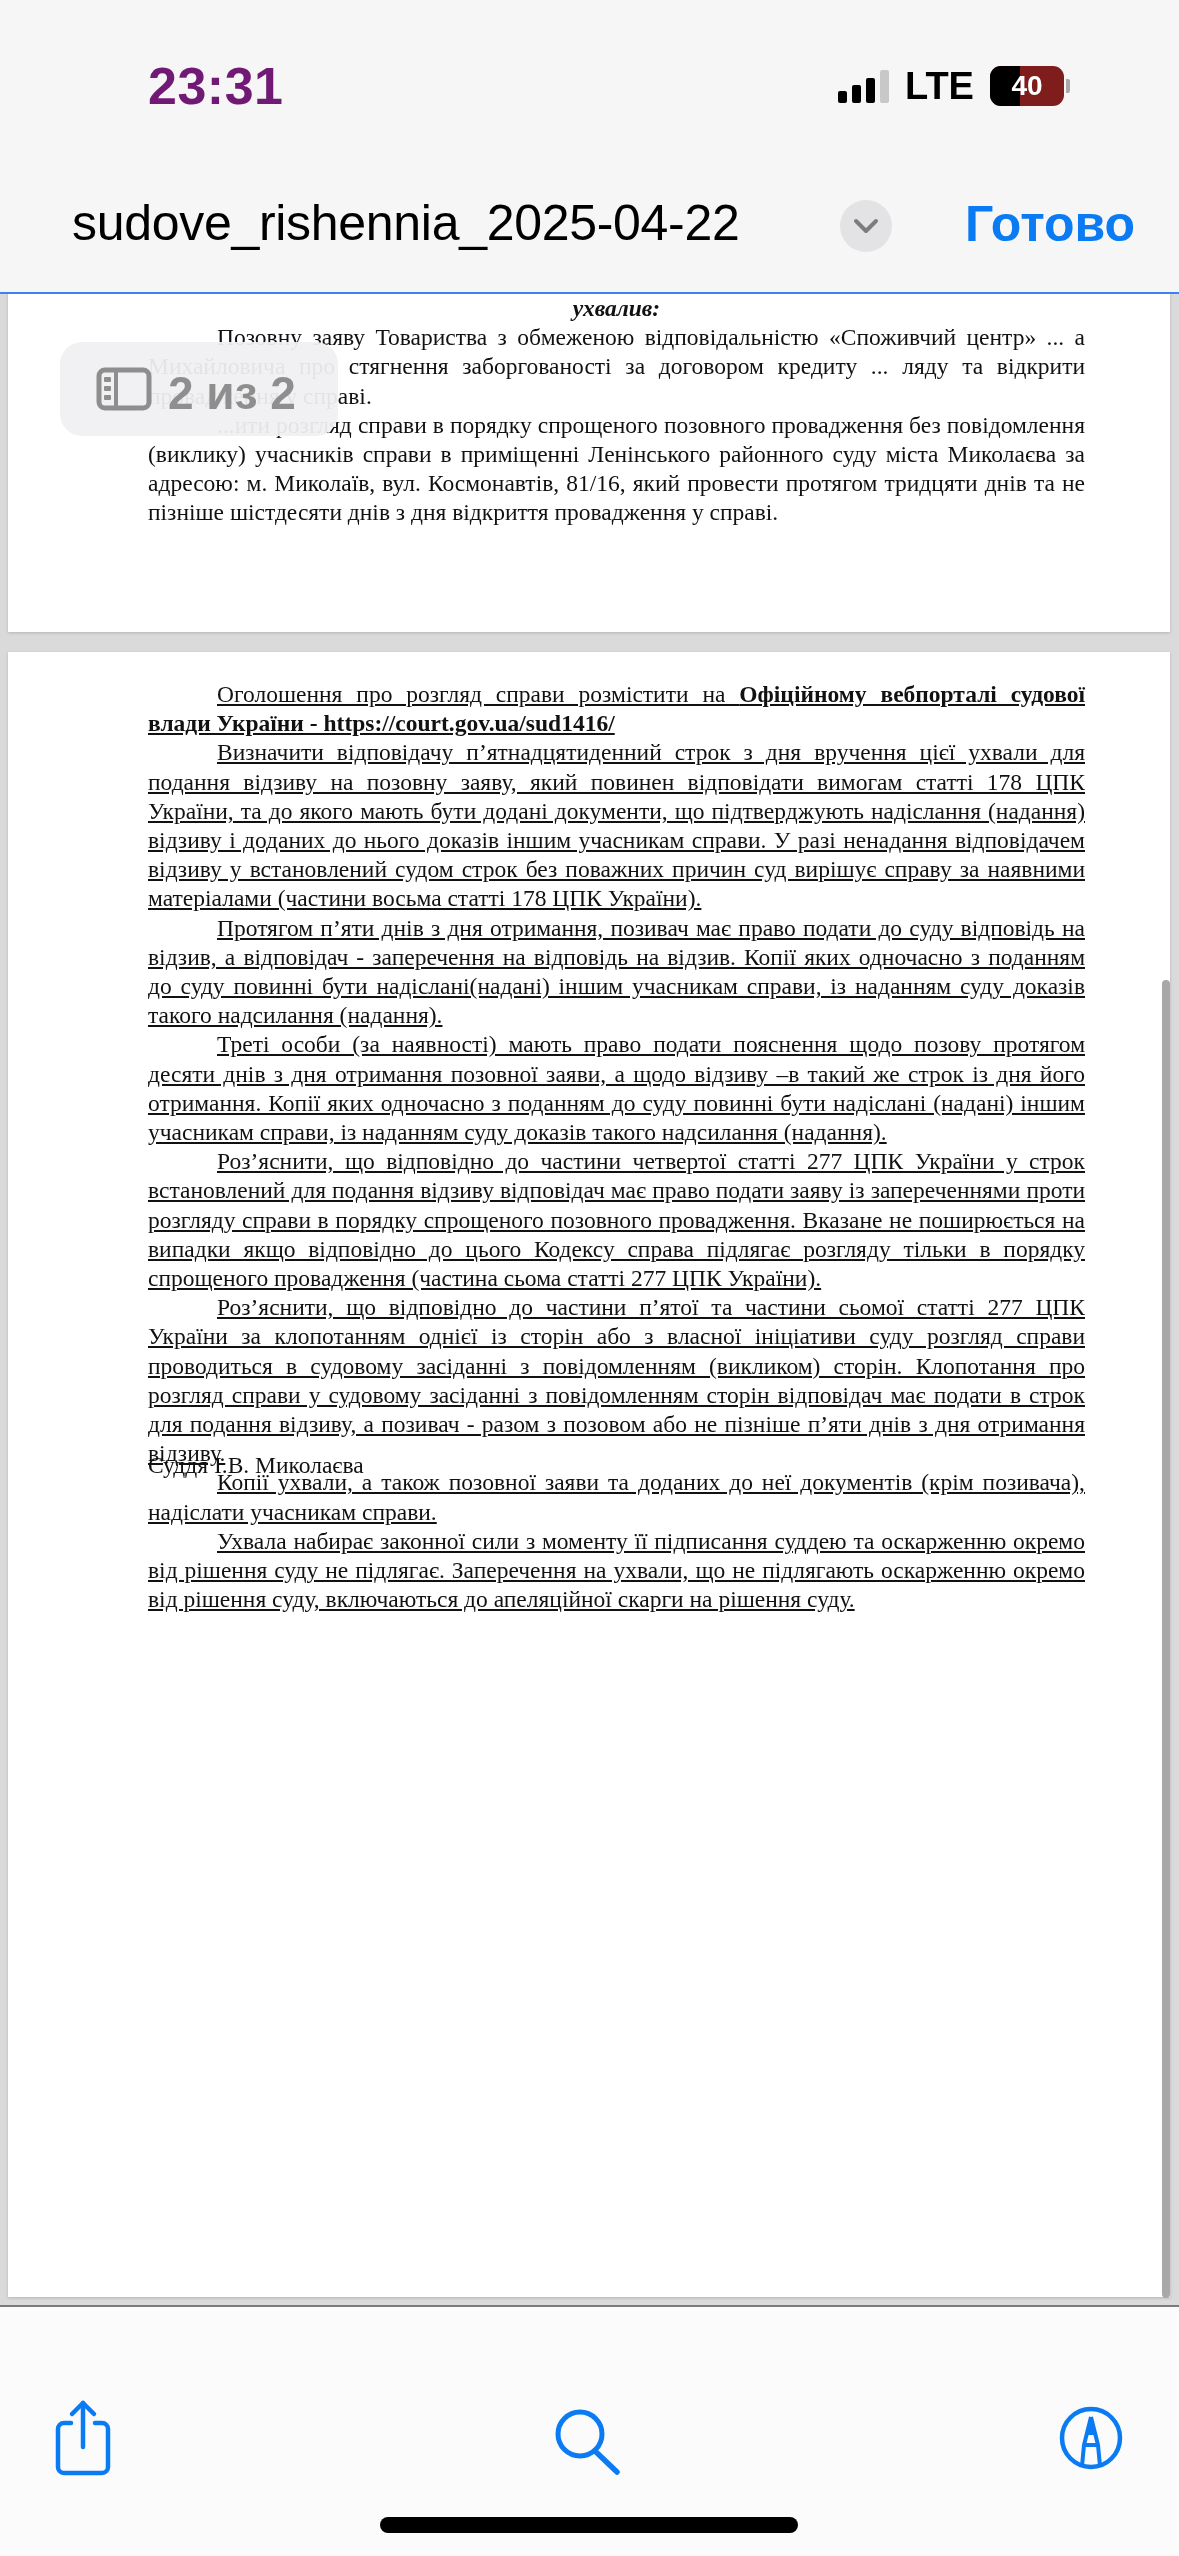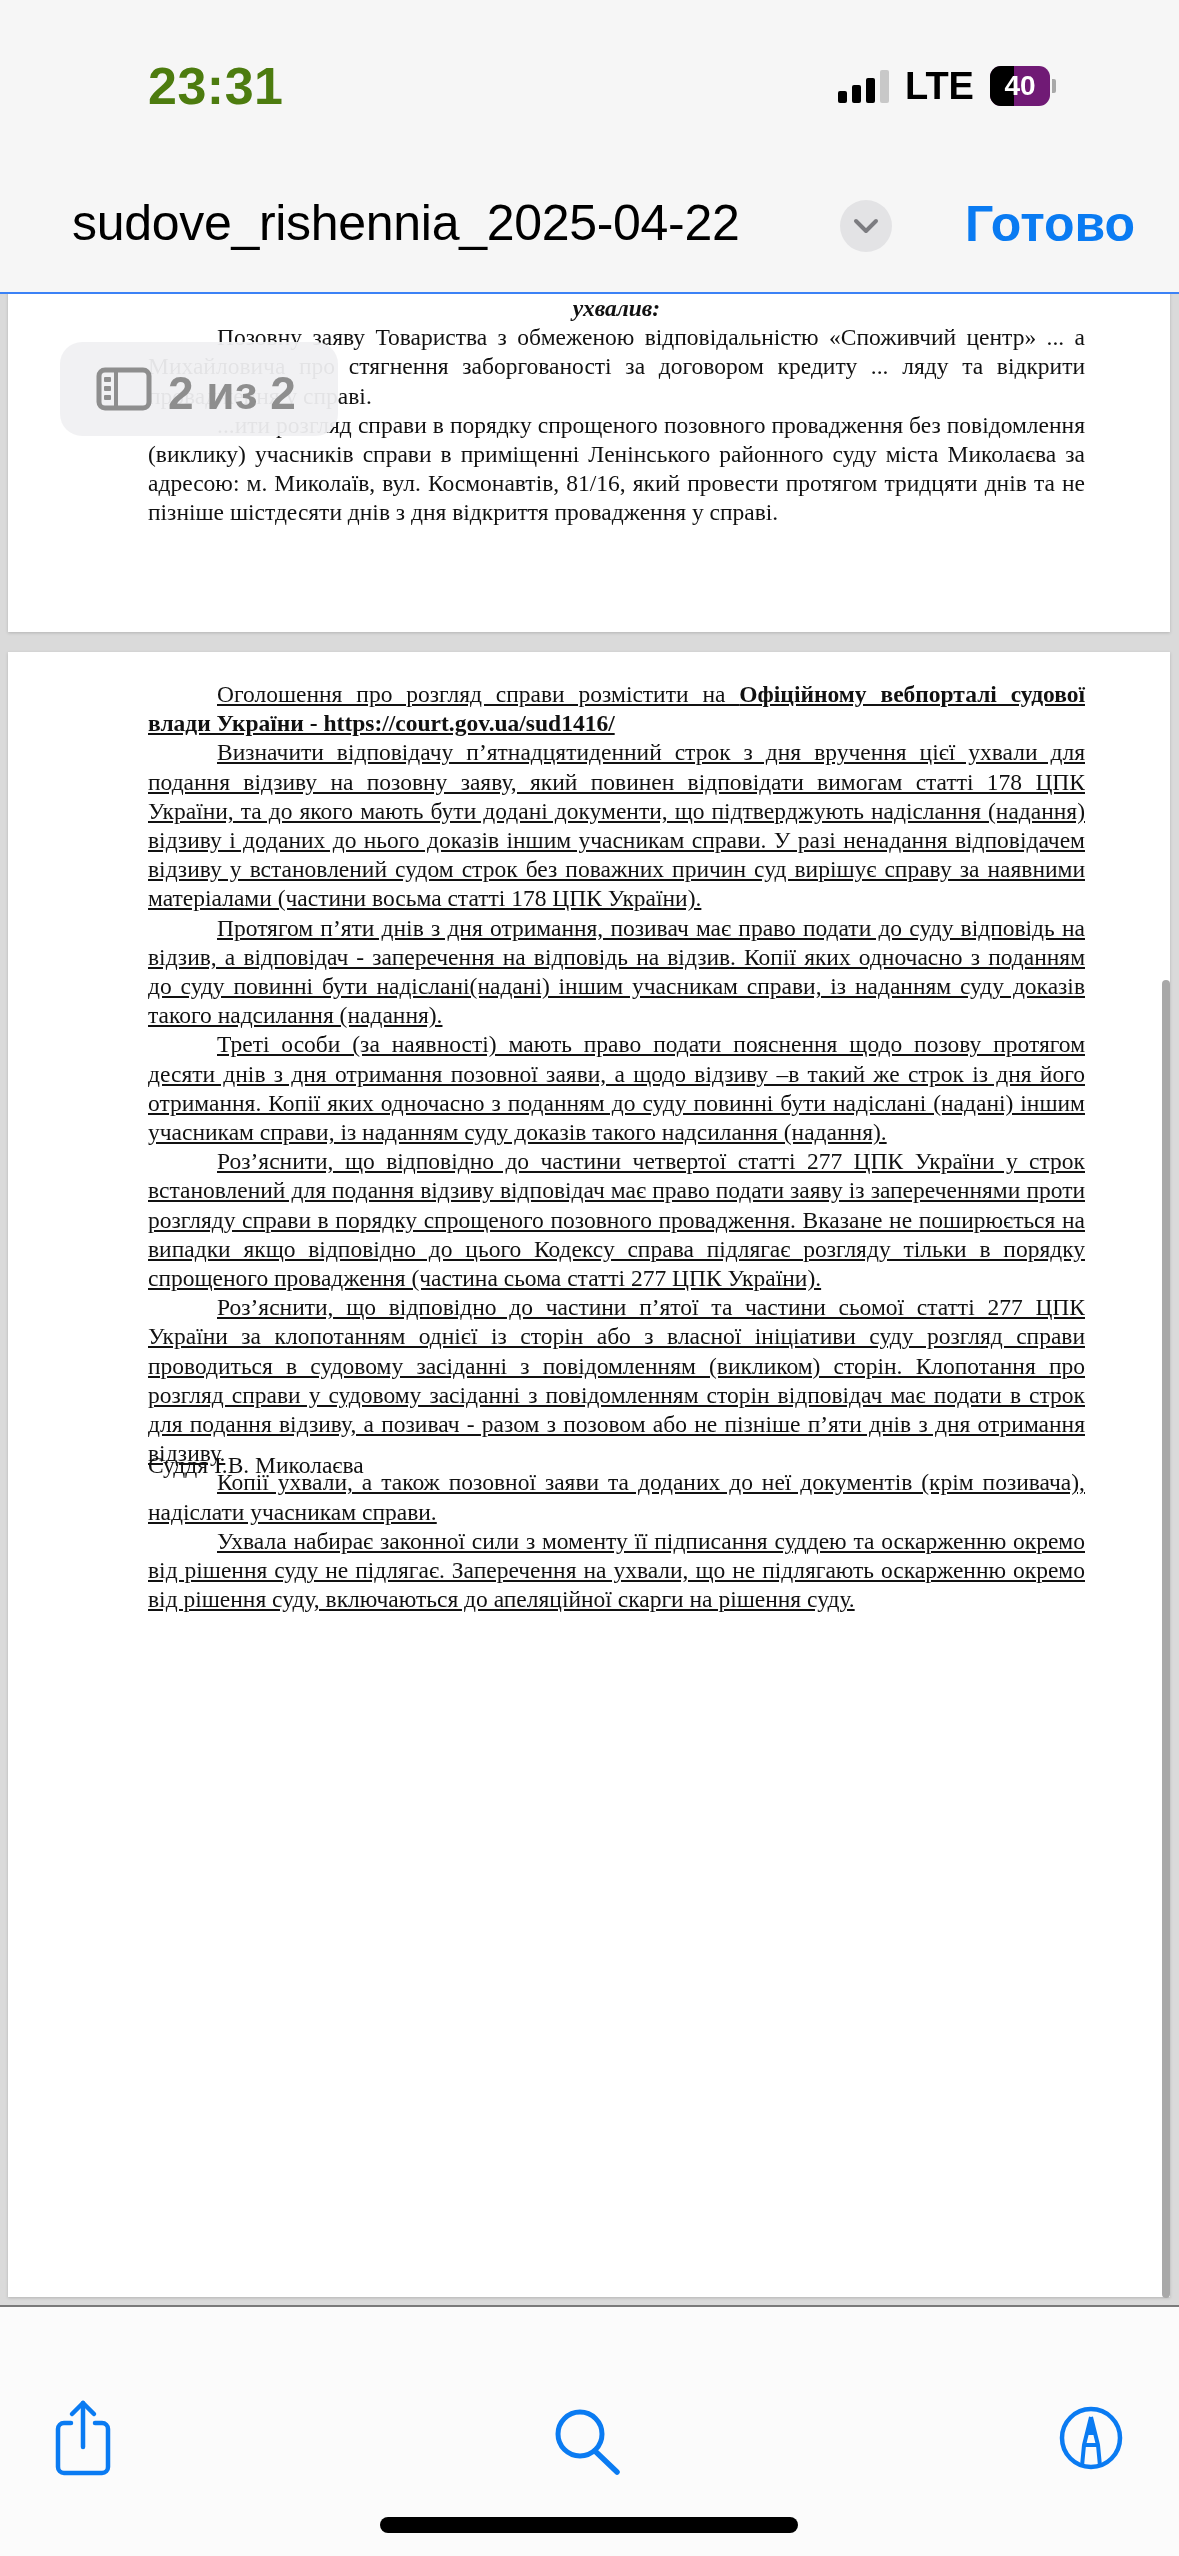--- a/index.html
+++ b/index.html
@@ -3,27 +3,27 @@
 <meta charset="utf-8">
 <style>
   html, body { margin:0; padding:0; }
   body {
     width:1179px; height:2556px; position:relative; overflow:hidden;
     background:#f6f6f6;
     font-family:"Liberation Sans", sans-serif;
   }
   
   .status-bar { position:absolute; left:0; top:0; width:1179px; height:150px; background:#f6f6f6; z-index:5; }
-  .status-time { position:absolute; left:148px; top:56px; font-size:52px; font-weight:700; color:#4d7c0f; letter-spacing:0.5px;text-align:center; }
+  .status-time { position:absolute; left:148px; top:56px; font-size:52px; font-weight:700; color:#701a75; letter-spacing:0.5px;text-align:center; }
   .status-right { position:absolute; left:838px; top:66px; height:40px; display:flex; align-items:center; gap:16px; }
   .signal { display:flex; align-items:flex-end; gap:5px; height:34px; }
   .signal span { width:9px; background:#000; border-radius:2px; }
   .signal span.dim { background:#c8c8c8; }
   .lte { font-size:38px; font-weight:700; color:#000; }
-  .battery { position:relative; width:60px; height:40px; border-radius:11px; overflow:hidden; background:#701a75; display:flex; align-items:center; justify-content:center; }
+  .battery { position:relative; width:74px; height:40px; border-radius:11px; overflow:hidden; background:#7f1d1d; display:flex; align-items:center; justify-content:center; }
   .battery .fill { position:absolute; left:0; top:0; bottom:0; width:40%; background:#000; }
   .battery .level { position:relative; font-size:28px; font-weight:700; color:#fff; }
   .battery-tip { width:4px; height:14px; background:#a9a9a9; border-radius:0 2px 2px 0; margin-left:-14px; }
 
   
   .title-bar { position:absolute; left:0; top:150px; width:1179px; height:142px; background:#f6f6f6; border-bottom:2px solid #3b82f6; z-index:5; }
   .doc-title { position:absolute; left:72px; top:44px; font-size:50px; color:#000; font-weight:500; letter-spacing:-0.3px; }
   .title-chevron { position:absolute; left:840px; top:50px; width:52px; height:52px; border-radius:50%; background:#e3e3e5; display:flex; align-items:center; justify-content:center; }
   .done-btn { position:absolute; left:965px; top:45px; font-size:50px; font-weight:700; color:#0a7bf2; background:none; border:none; padding:0; font-family:"Liberation Sans", sans-serif; cursor:pointer; }
 

